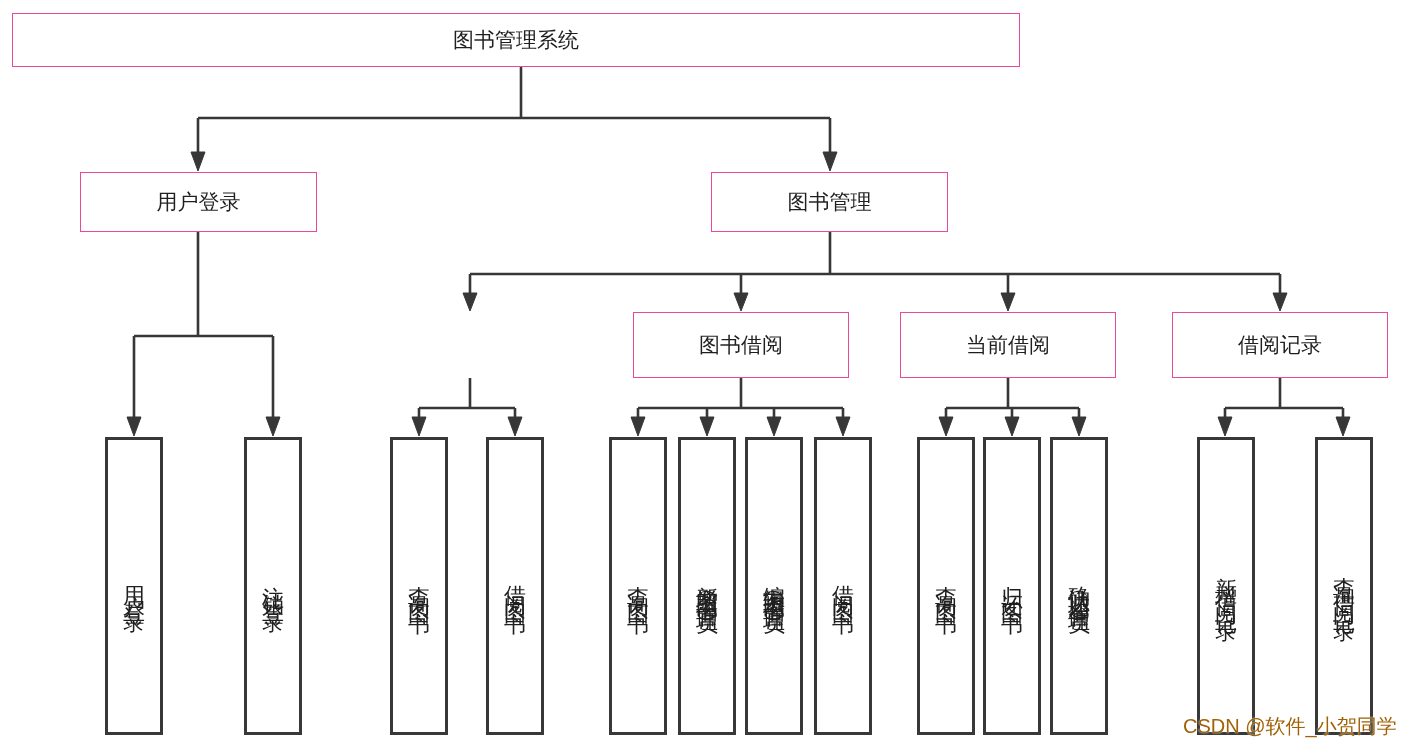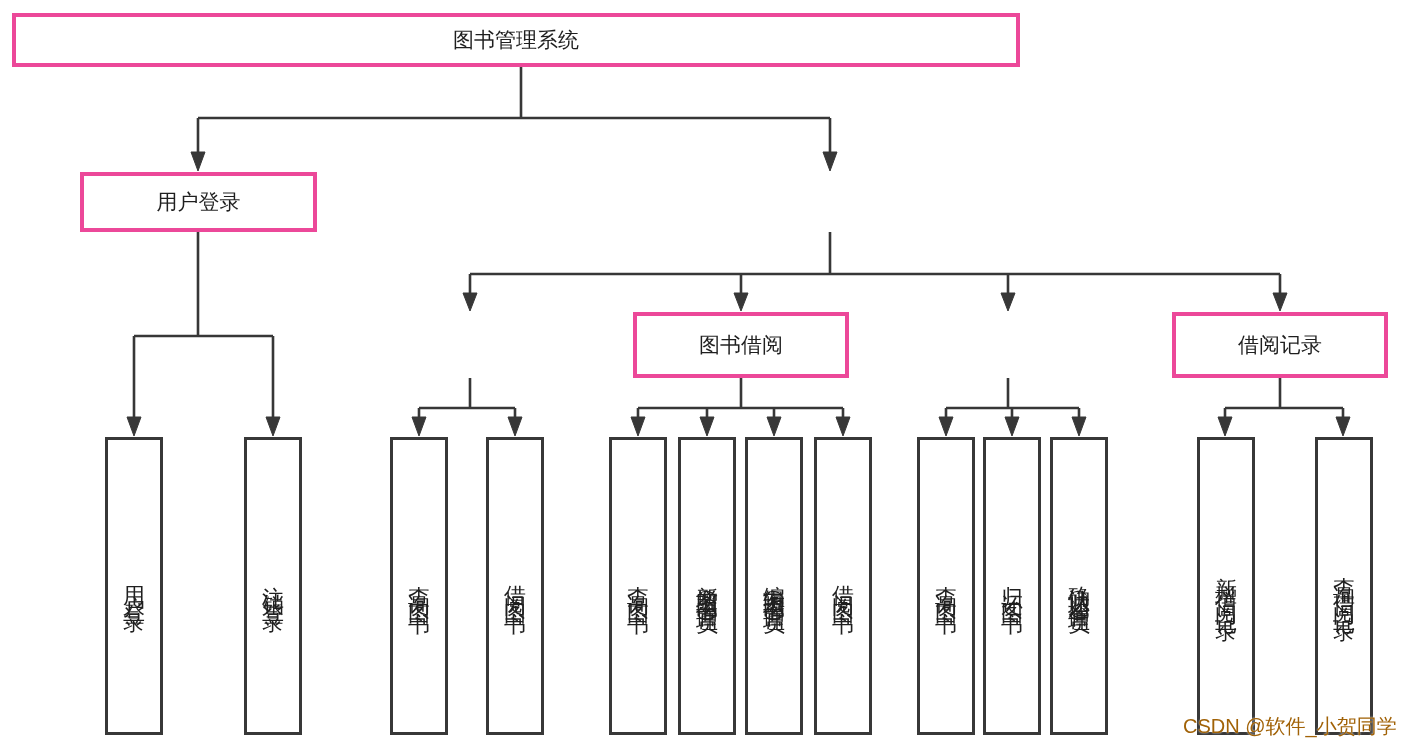--- a/index.html
+++ b/index.html
@@ -18,21 +18,21 @@
     position: absolute;
     left: 0; top: 0;
     width: 1405px; height: 747px;
   }
   .wires path { stroke: #373737; stroke-width: 2.6; fill: none; }
   .wires polygon { fill: #373737; stroke: #373737; }
 
   .node {
     position: absolute;
     background: #ffffff;
-    border: 4px solid #ec4899;
+    border: 1px solid #ec4899;
     display: flex;
     align-items: center;
     justify-content: center;
     color: #1f1f1f;
   }
 
   .node--root  { left: 12px;  top: 13px;  width: 1008px; height: 54px; font-size: 21px; }
   .node--l1    { top: 172px;  height: 60px; width: 237px; font-size: 21px; }
   .node--l1a   { left: 80px; }
   .node--l1b   { left: 711px; }
@@ -111,22 +111,24 @@
     <polygon points="1072,417 1086,417 1079,436"></polygon>
 
     <path d="M1280 378 V408 M1225 408 H1343 M1225 408 V417 M1343 408 V417"></path>
     <polygon points="1218,417 1232,417 1225,436"></polygon>
     <polygon points="1336,417 1350,417 1343,436"></polygon>
   </svg>
 
   <div class="node node--root">图书管理系统</div>
 
   <div class="node node--l1 node--l1a">用户登录</div>
+  <div class="node node--l1 node--l1b">图书管理</div>
 
   <div class="node node--l2 node--l2b">图书借阅</div>
+  <div class="node node--l2 node--l2c">当前借阅</div>
   <div class="node node--l2 node--l2d">借阅记录</div>
 
   <div class="leaf" style="left:105px">
     <span class="s4">用户登录</span>
     </div>
   <div class="leaf" style="left:244px">
     <span class="s4">注销登录</span>
     </div>
 
   <div class="leaf" style="left:390px">

